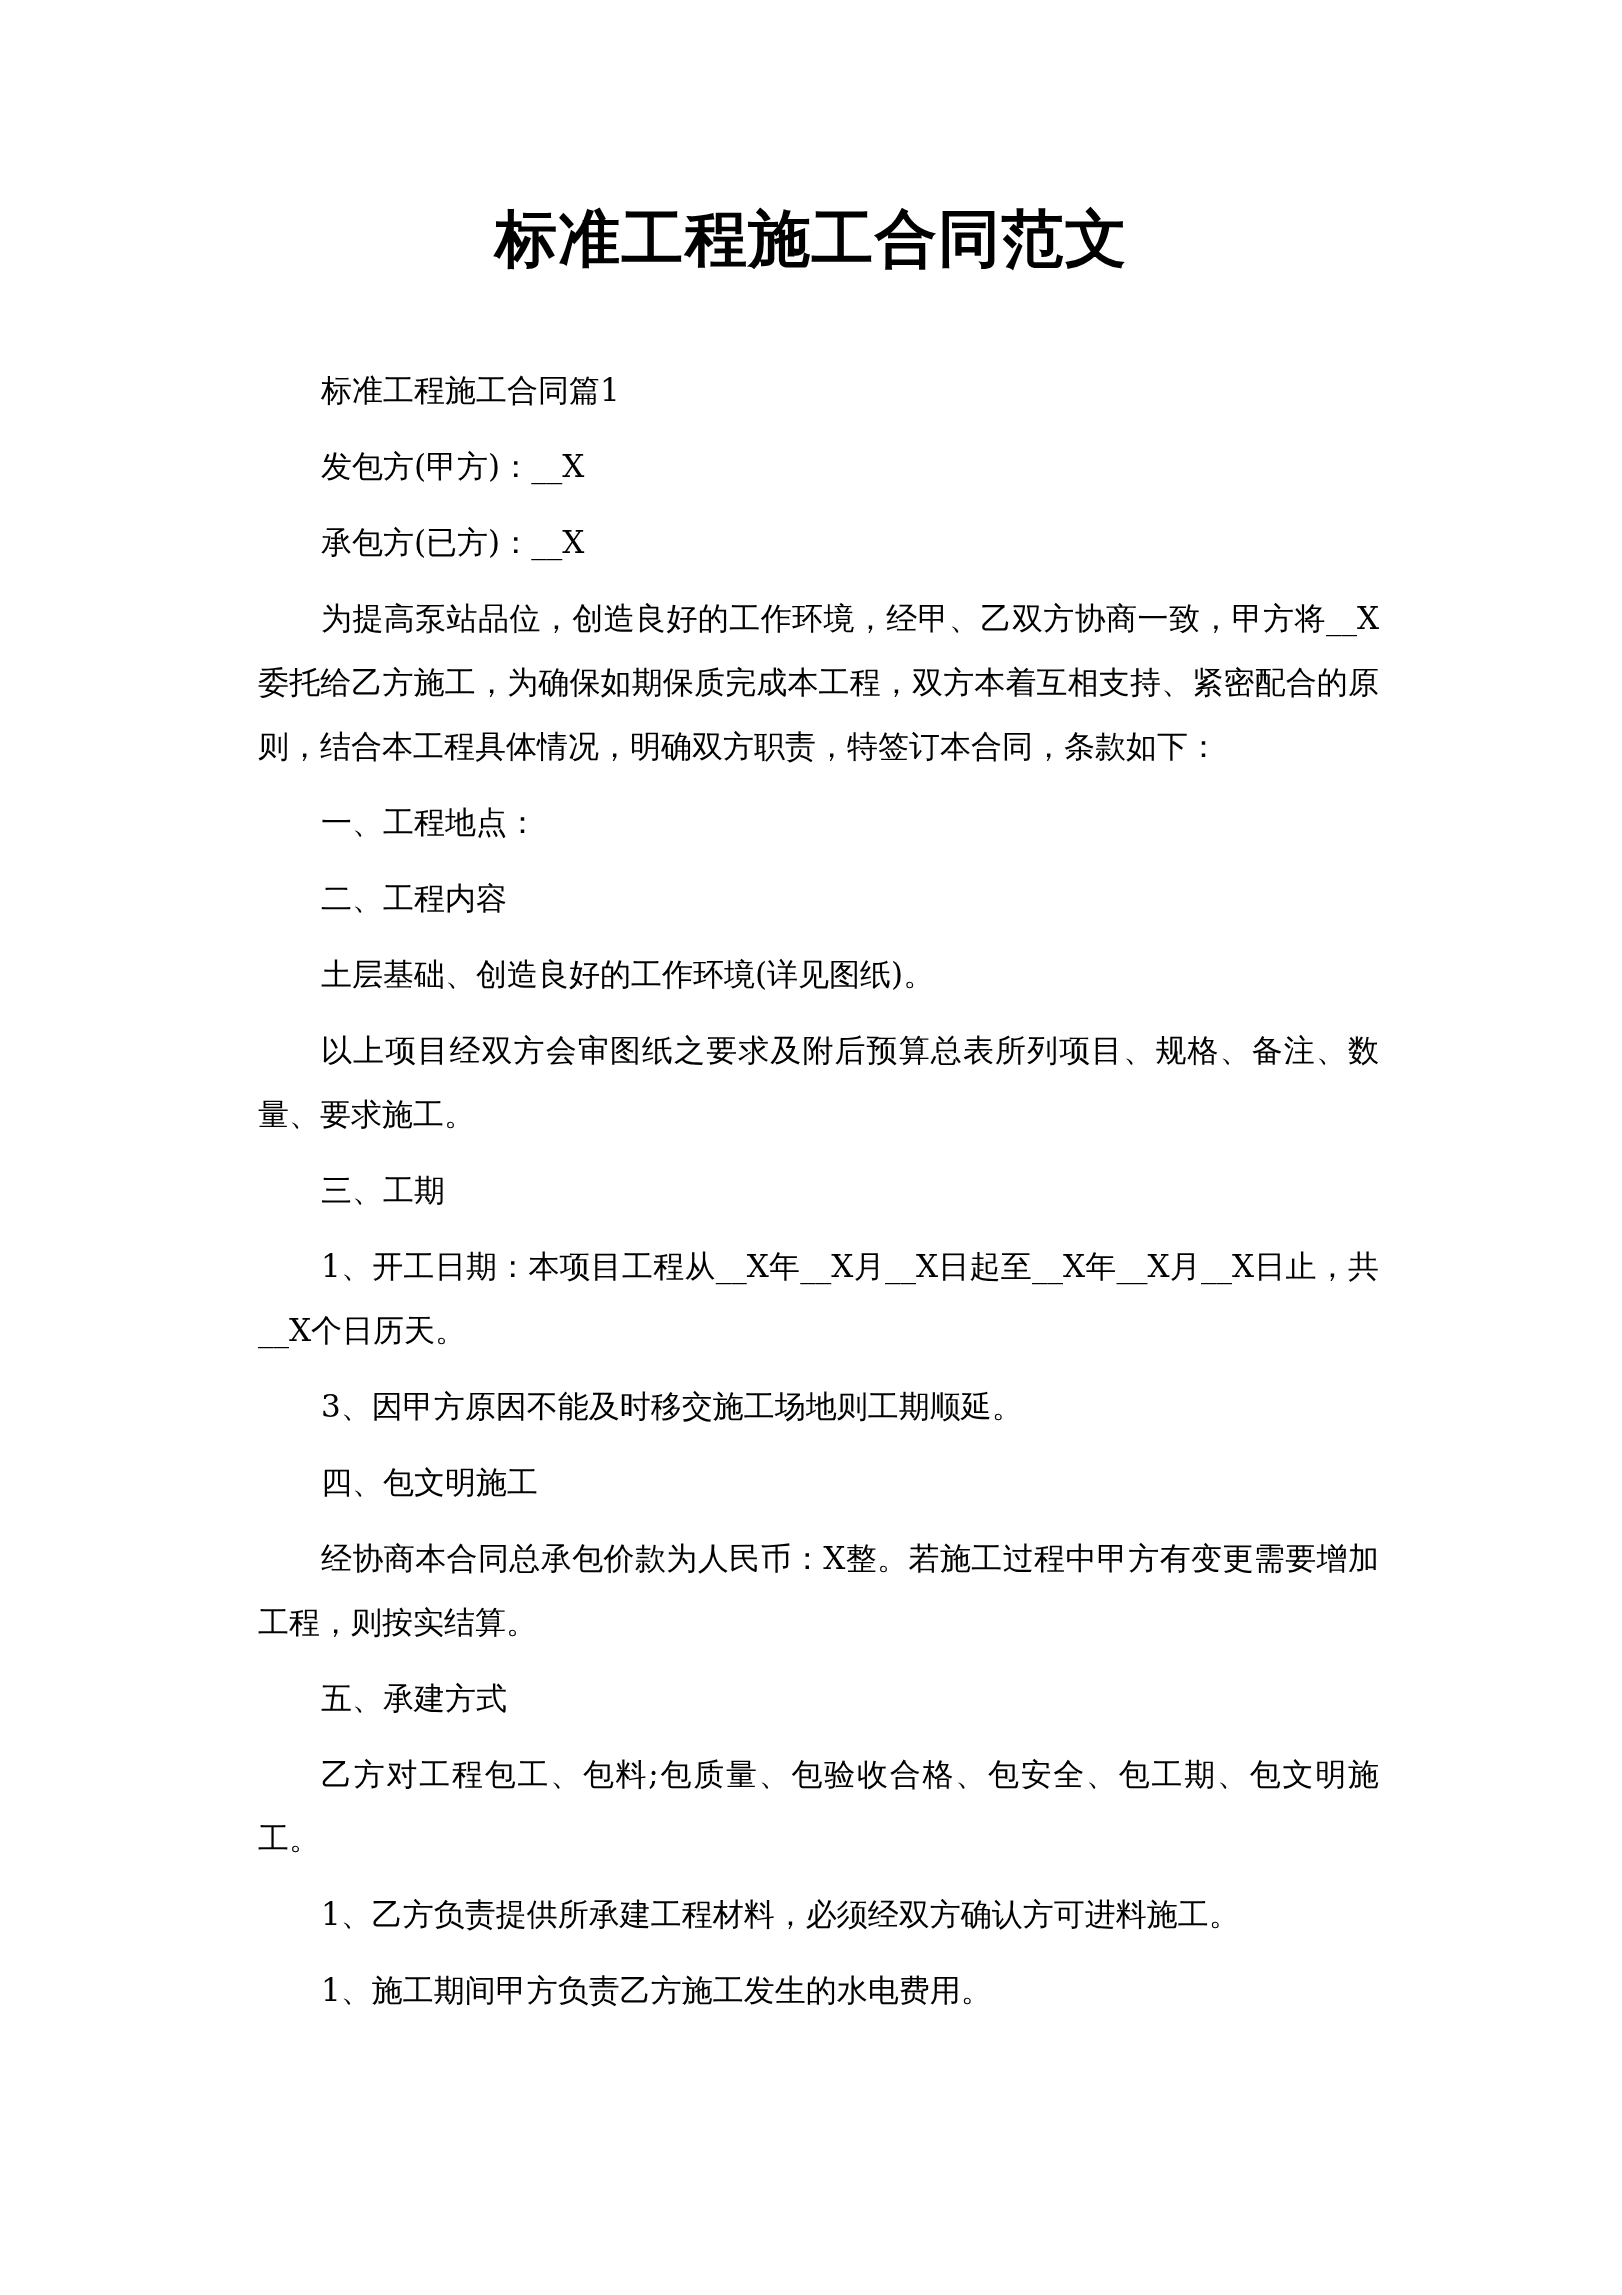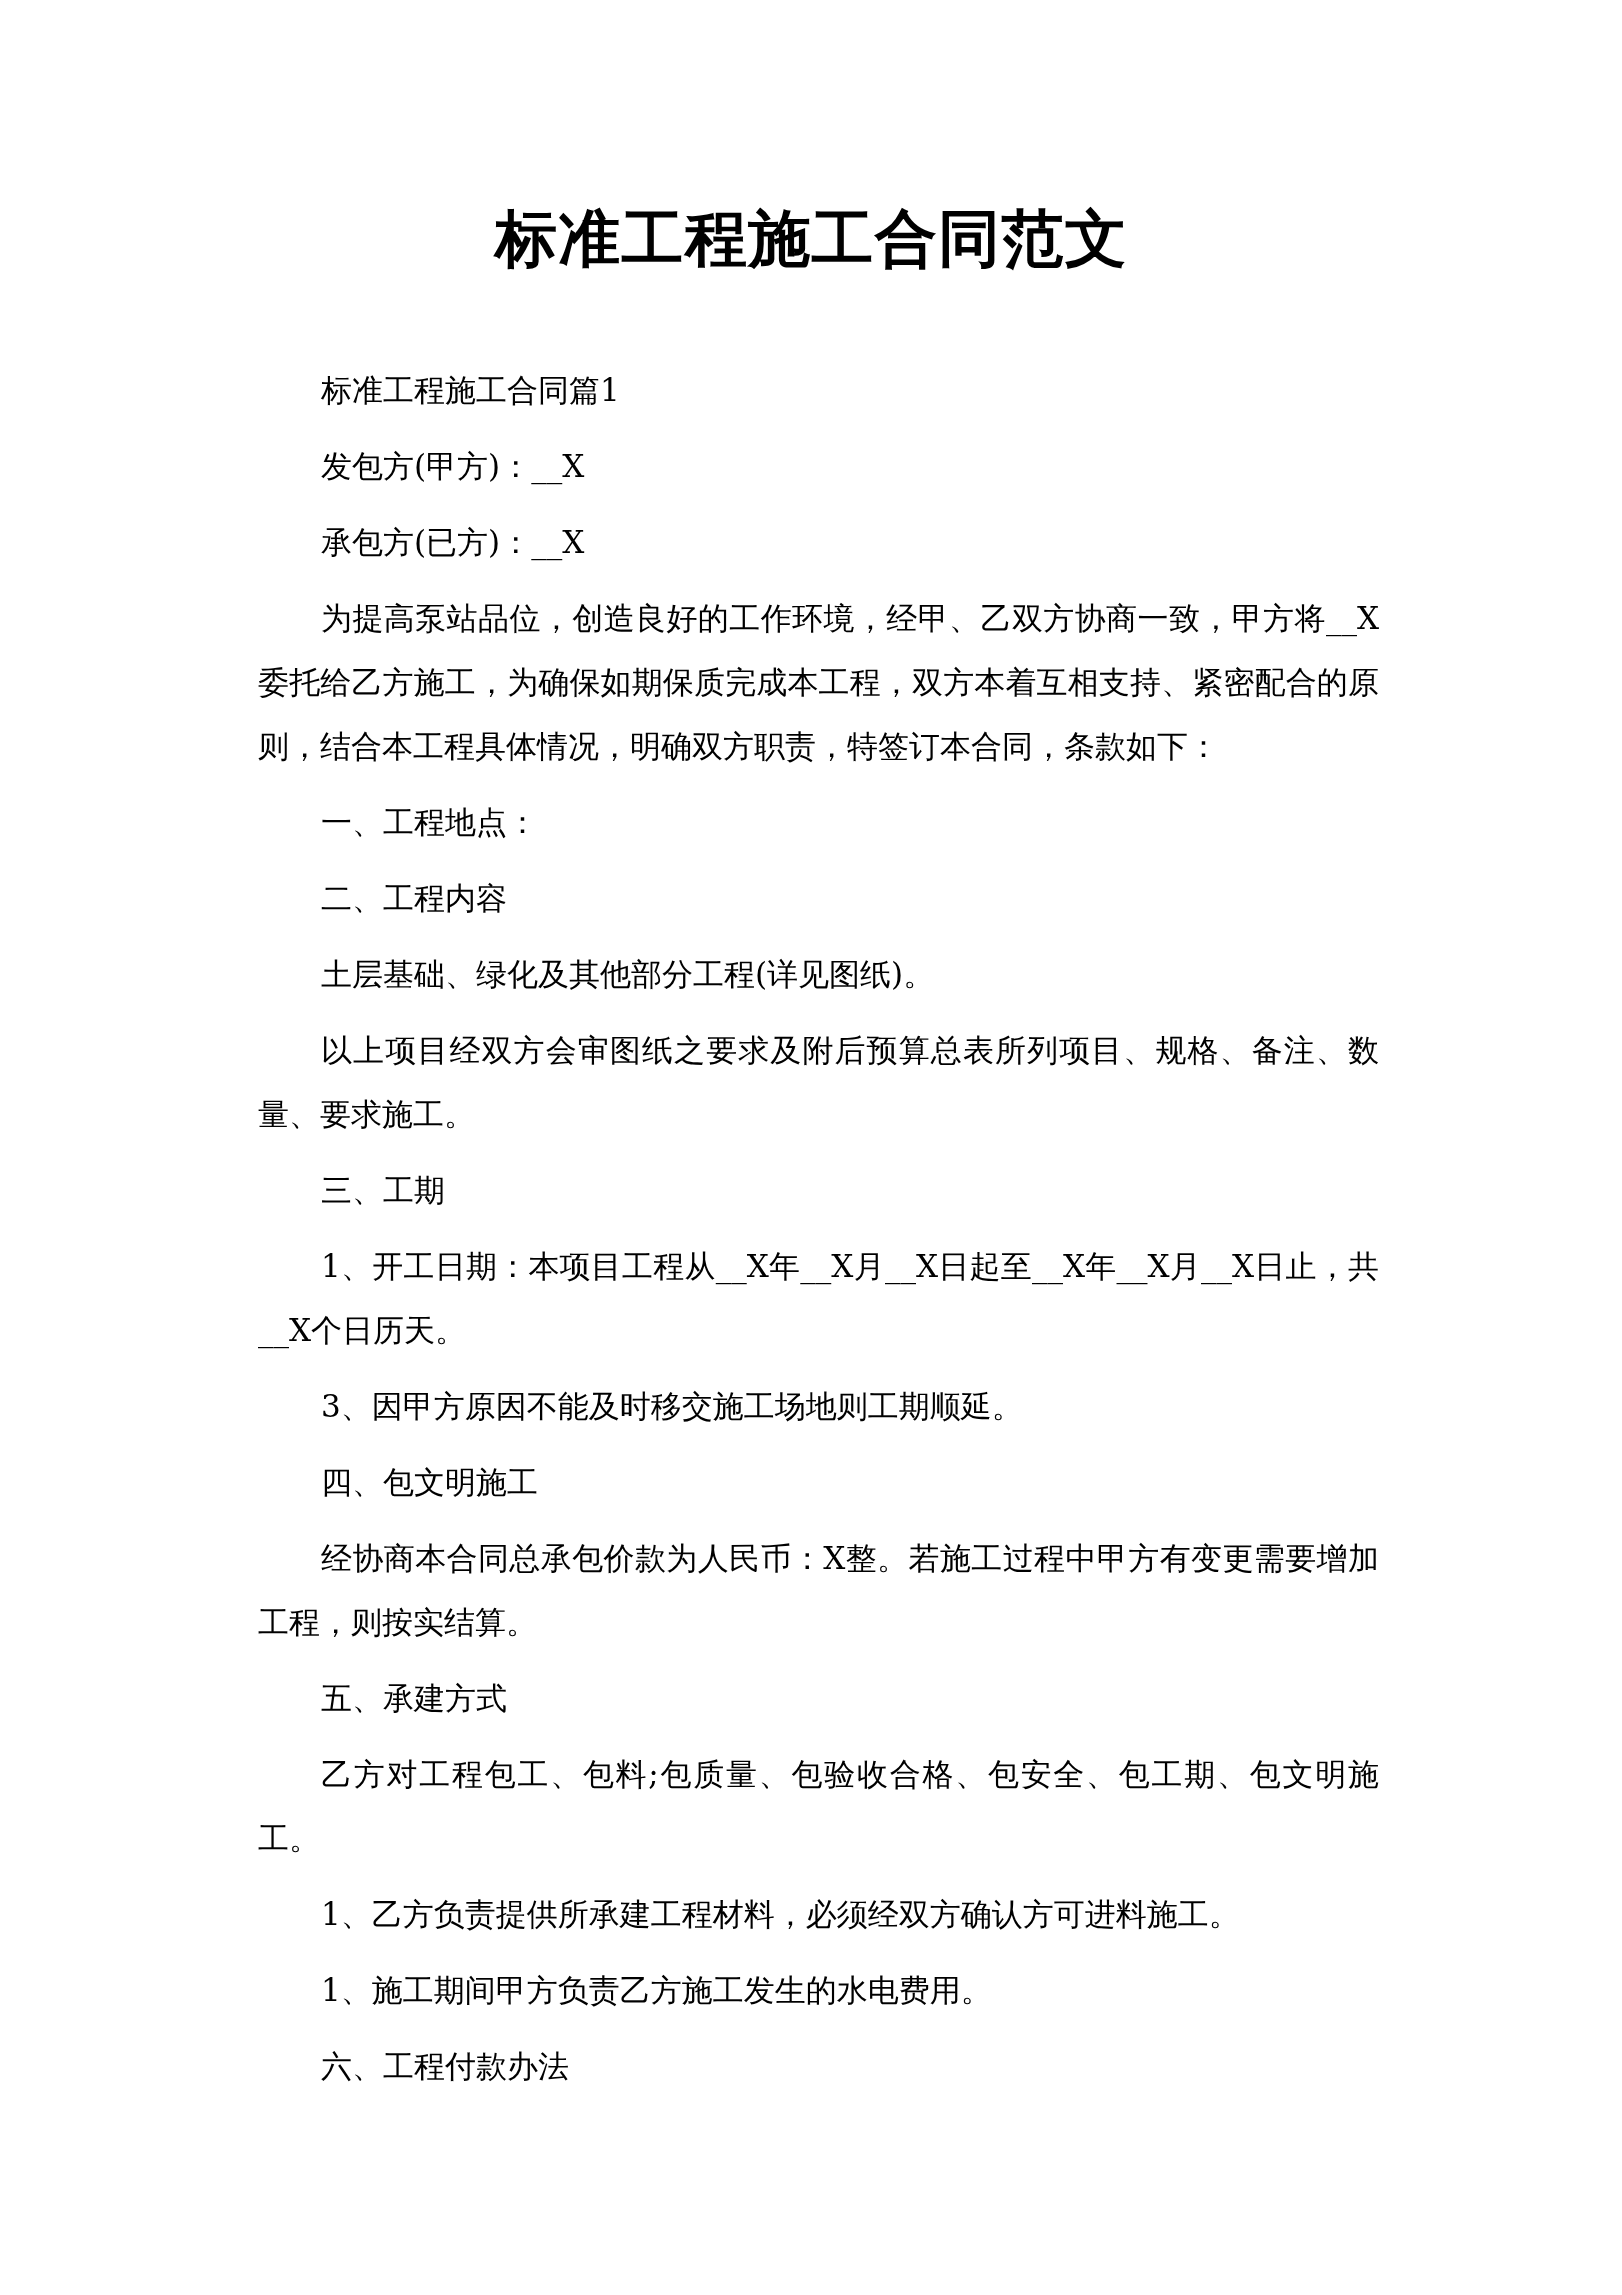--- a/index.html
+++ b/index.html
@@ -57,27 +57,26 @@
 <div class="page">
   <h1 class="title">标准工程施工合同范文</h1>
 
   <div class="body">
     <p class="p">标准工程施工合同篇1</p>
     <p class="p">发包方(甲方)：__X</p>
     <p class="p">承包方(已方)：__X</p>
     <p class="p">为提高泵站品位，创造良好的工作环境，经甲、乙双方协商一致，甲方将__X委托给乙方施工，为确保如期保质完成本工程，双方本着互相支持、紧密配合的原则，结合本工程具体情况，明确双方职责，特签订本合同，条款如下：</p>
     <p class="p">一、工程地点：</p>
     <p class="p">二、工程内容</p>
-    <p class="p">土层基础、绿化及其他部分工程(详见图纸)。</p>
+    <p class="p">土层基础、创造良好的工作环境(详见图纸)。</p>
     <p class="p">以上项目经双方会审图纸之要求及附后预算总表所列项目、规格、备注、数量、要求施工。</p>
     <p class="p">三、工期</p>
     <p class="p">1、开工日期：本项目工程从__X年__X月__X日起至__X年__X月__X日止，共__X个日历天。</p>
     <p class="p">3、因甲方原因不能及时移交施工场地则工期顺延。</p>
     <p class="p">四、包文明施工</p>
     <p class="p">经协商本合同总承包价款为人民币：X整。若施工过程中甲方有变更需要增加工程，则按实结算。</p>
     <p class="p">五、承建方式</p>
     <p class="p">乙方对工程包工、包料;包质量、包验收合格、包安全、包工期、包文明施工。</p>
     <p class="p">1、乙方负责提供所承建工程材料，必须经双方确认方可进料施工。</p>
     <p class="p">1、施工期间甲方负责乙方施工发生的水电费用。</p>
-    <p class="p">六、工程付款办法</p>
   </div>
 </div>
 
 
 </body></html>

